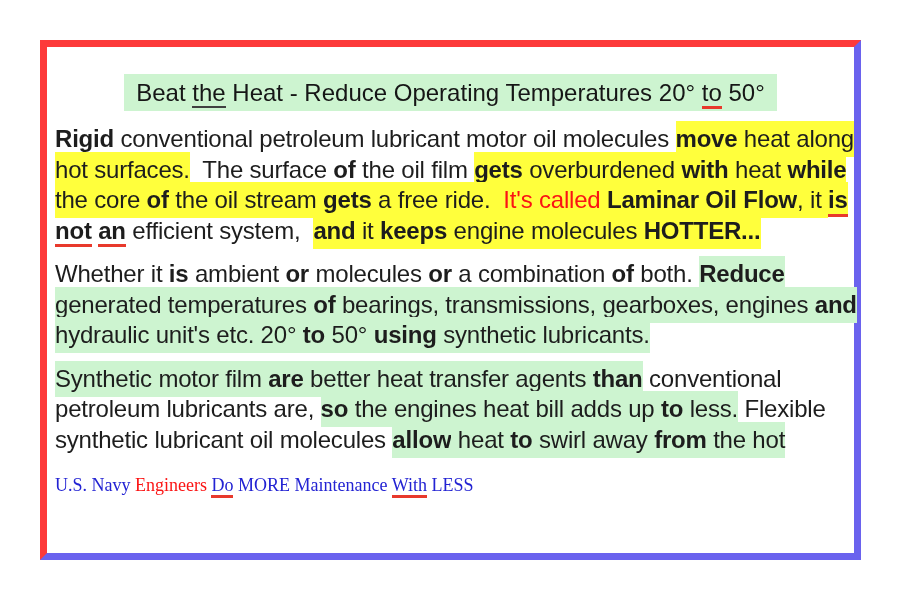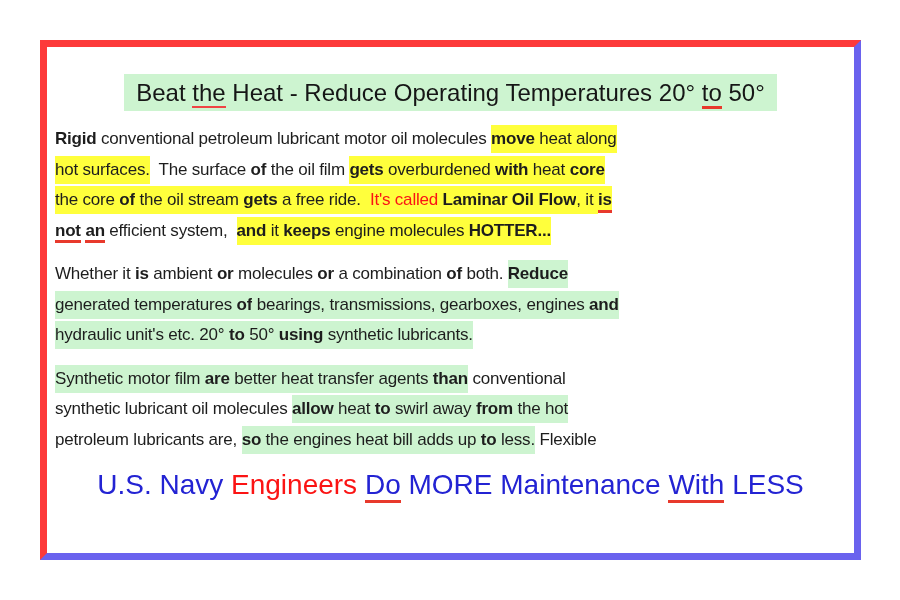--- a/index.html
+++ b/index.html
@@ -14,53 +14,53 @@
     border:7px solid;
     border-color:var(--border_red) var(--border_blue) var(--border_blue) var(--border_red);
     padding:27px 0 0 8px;
     background:#ffffff;
   }
   .title{text-align:center;margin:0 8px 13px 0;}
   .title-hl{
     display:inline-block;background:var(--hl_green);
     font-size:24px;line-height:37px;padding:0 12px;color:#161616;
   }
-  .para{margin:0 0 13px 0;font-size:17px;color:#1d1d1d;letter-spacing:-0.2px;}
+  .para{margin:0 0 13px 0;font-size:24px;color:#1d1d1d;letter-spacing:-0.2px;}
   .line{white-space:nowrap;line-height:30.5px;height:30.5px;}
   .run{}
   .b{font-weight:700;}
   .hl-y{background:var(--hl_yellow);padding:4px 0 5px;}
   .hl-g{background:var(--hl_green);padding:4px 0 5px;margin-top:24px;}
   .c-red{color:var(--red_text);}
   .c-blue{color:var(--blue_text);}
   .u-red{border-bottom:3px solid var(--underline_red);}
-  .u-black{border-bottom:2px solid #ef4444;}
+  .u-black{border-bottom:2px solid #404040;}
   .hl-y.u-red,.hl-g.u-red{padding-bottom:1px;}
   .footer{
-    text-align:center;font-size:28px;margin:11px 8px 0 0;
-    line-height:34px;white-space:nowrap;
+    text-align:left;font-size:18px;margin:11px 8px 0 0;
+    line-height:34px;white-space:nowrap;font-family:Liberation Serif, serif;
   }
 </style>
 </head>
 <body>
 
 <div class="frame">
   <div class="title">
     <span class="title-hl"><span class="run">Beat </span><span class="run u-black">the</span><span class="run"> Heat - Reduce Operating Temperatures 20° </span><span class="run u-red">to</span><span class="run"> 50°</span></span>
   </div>
   <div class="para">
       <div class="line"><span class="run b">Rigid</span><span class="run"> conventional petroleum lubricant motor oil molecules </span><span class="run b hl-y">move</span><span class="run hl-y"> heat along</span></div>
-      <div class="line"><span class="run hl-y">hot surfaces.</span><span class="run">&nbsp; The surface </span><span class="run b">of</span><span class="run"> the oil film </span><span class="run b hl-y">gets</span><span class="run hl-y"> overburdened </span><span class="run b hl-y">with</span><span class="run hl-y"> heat </span><span class="run b hl-y">core</span></div>
+      <div class="line"><span class="run hl-y">hot surfaces.</span><span class="run">&nbsp; The surface </span><span class="run b">of</span><span class="run"> the oil film </span><span class="run b hl-y">gets</span><span class="run hl-y"> overburdened </span><span class="run b hl-y">with</span><span class="run hl-y"> heat </span><span class="run b hl-y">while</span></div>
       <div class="line"><span class="run hl-y">the core </span><span class="run b hl-y">of</span><span class="run hl-y"> the oil stream </span><span class="run b hl-y">gets</span><span class="run hl-y"> a free ride.&nbsp; </span><span class="run hl-y c-red">It's called </span><span class="run b hl-y">Laminar Oil Flow</span><span class="run hl-y">, it </span><span class="run b hl-y u-red">is</span></div>
       <div class="line"><span class="run b u-red">not</span><span class="run"> </span><span class="run b u-red">an</span><span class="run"> efficient system,&nbsp; </span><span class="run b hl-y">and</span><span class="run hl-y"> it </span><span class="run b hl-y">keeps</span><span class="run hl-y"> engine molecules </span><span class="run b hl-y">HOTTER...</span></div>
     </div>
   <div class="para">
       <div class="line"><span class="run">Whether it </span><span class="run b">is</span><span class="run"> ambient </span><span class="run b">or</span><span class="run"> molecules </span><span class="run b">or</span><span class="run"> a combination </span><span class="run b">of</span><span class="run"> both. </span><span class="run b hl-g">Reduce</span></div>
       <div class="line"><span class="run hl-g">generated temperatures </span><span class="run b hl-g">of</span><span class="run hl-g"> bearings, transmissions, gearboxes, engines </span><span class="run b hl-g">and</span></div>
       <div class="line"><span class="run hl-g">hydraulic unit's etc. 20° </span><span class="run b hl-g">to</span><span class="run hl-g"> 50° </span><span class="run b hl-g">using</span><span class="run hl-g"> synthetic lubricants.</span></div>
     </div>
   <div class="para">
       <div class="line"><span class="run hl-g">Synthetic motor film </span><span class="run b hl-g">are</span><span class="run hl-g"> better heat transfer agents </span><span class="run b hl-g">than</span><span class="run"> conventional</span></div>
+      <div class="line"><span class="run">petroleum lubricants are, </span><span class="run b hl-g">so</span><span class="run hl-g"> the engines heat bill adds up </span><span class="run b hl-g">to</span><span class="run hl-g"> less.</span><span class="run"> Flexible</span></div>
       <div class="line"><span class="run">synthetic lubricant oil molecules </span><span class="run b hl-g">allow</span><span class="run hl-g"> heat </span><span class="run b hl-g">to</span><span class="run hl-g"> swirl away </span><span class="run b hl-g">from</span><span class="run hl-g"> the hot</span></div>
-      <div class="line"><span class="run">petroleum lubricants are, </span><span class="run b hl-g">so</span><span class="run hl-g"> the engines heat bill adds up </span><span class="run b hl-g">to</span><span class="run hl-g"> less.</span><span class="run"> Flexible</span></div>
     </div>
   <div class="footer"><span class="run c-blue">U.S. Navy </span><span class="run c-red">Engineers</span><span class="run c-blue"> </span><span class="run c-blue u-red">Do</span><span class="run c-blue"> MORE Maintenance </span><span class="run c-blue u-red">With</span><span class="run c-blue"> LESS</span></div>
 </div>
 
 </body></html>

